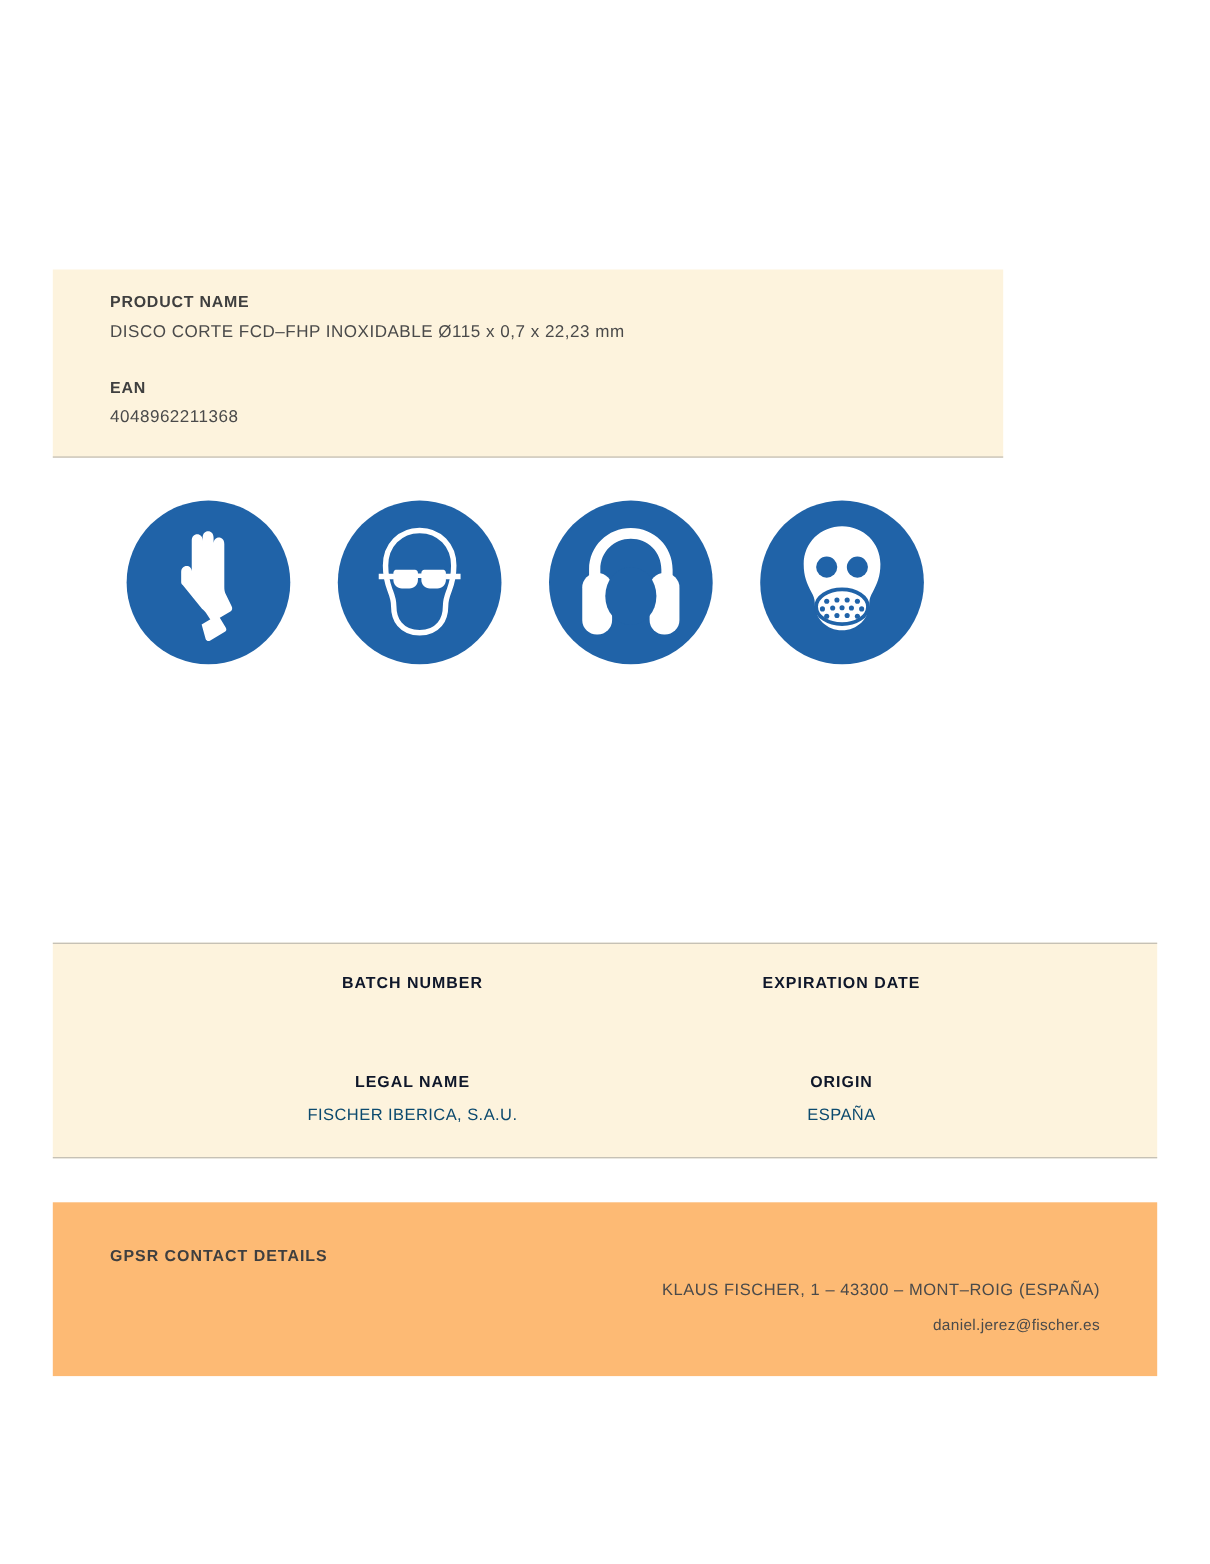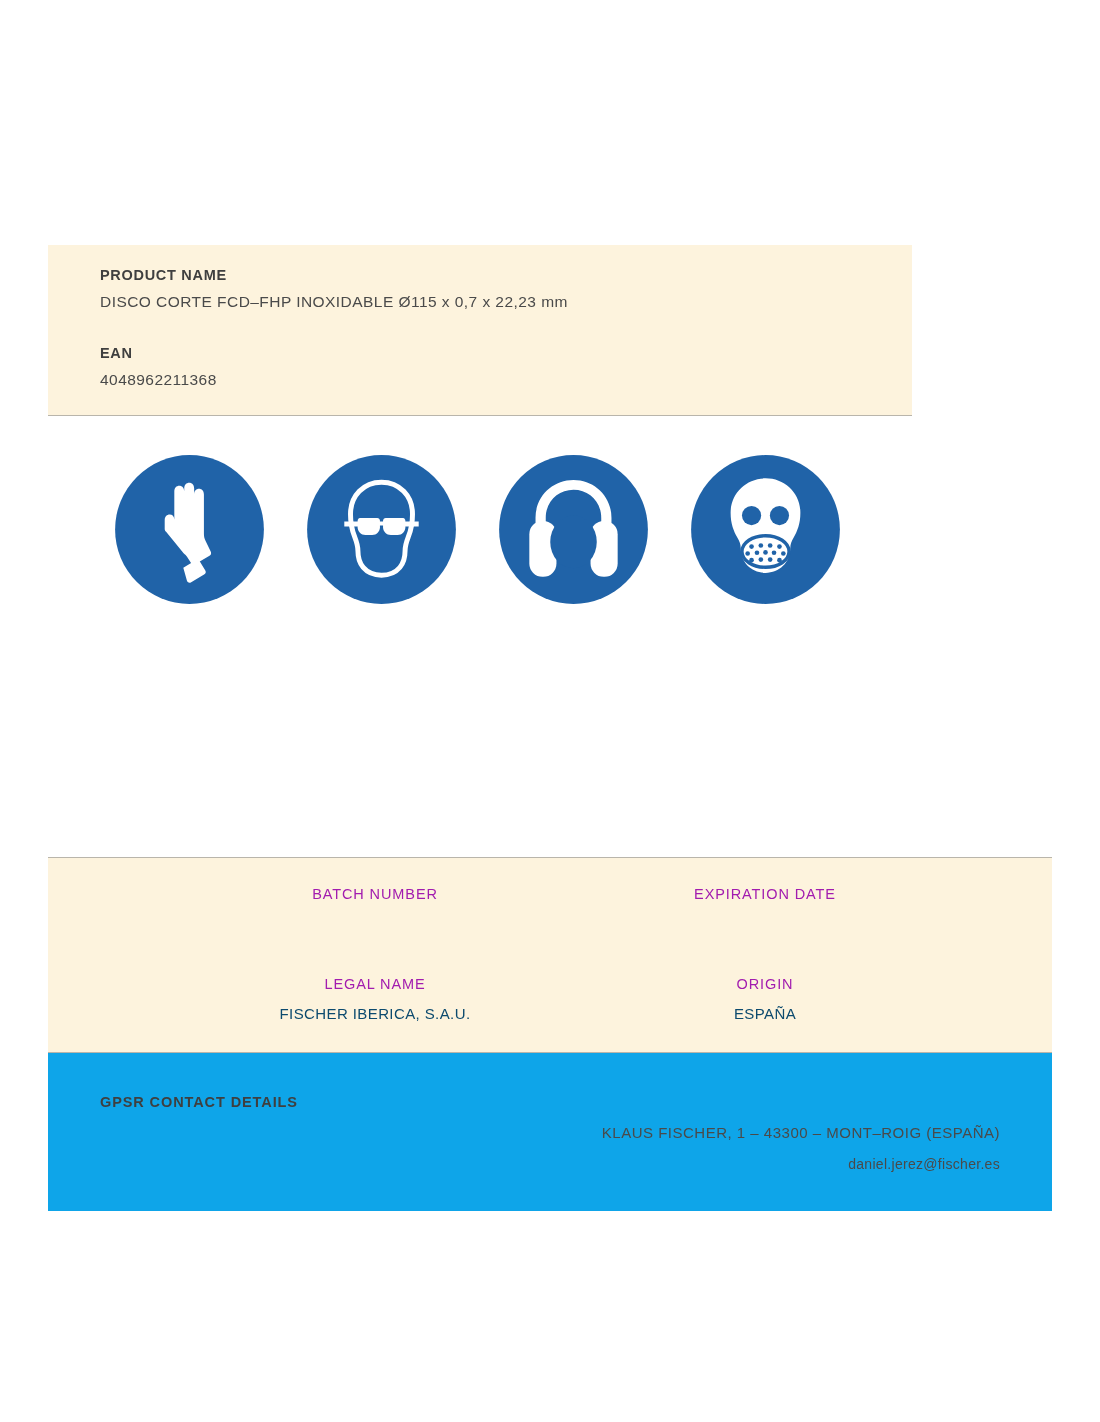--- a/index.html
+++ b/index.html
@@ -79,45 +79,45 @@
     position: relative;
     width: 100%;
     height: 100%;
   }
   .cell {
     position: absolute;
     text-align: center;
   }
   .cell .c-label {
     font-size: 14.5px;
-    font-weight: normal;
+    font-weight: bold;
     letter-spacing: 0.9px;
-    color: #a21caf;
+    color: #0f172a;
     display: block;
   }
   .cell .c-value {
     font-size: 15px;
     letter-spacing: 0.4px;
     color: #0c4a6e;
     display: block;
     margin-top: 13px;
   }
   .cell-batch   { left: 182px; top: 28px; width: 290px; }
   .cell-expiry  { left: 572px; top: 28px; width: 290px; }
   .cell-legal   { left: 182px; top: 118px; width: 290px; }
   .cell-origin  { left: 572px; top: 118px; width: 290px; }
 
   
   .gpsr-block {
     position: absolute;
     left: 48px;
-    top: 1053px;
+    top: 1093px;
     width: 1004px;
     height: 158px;
-    background: #0ea5e9;
+    background: #fdba74;
     box-sizing: border-box;
   }
   .gpsr-title {
     position: absolute;
     left: 52px;
     top: 41px;
     font-size: 14.5px;
     font-weight: bold;
     letter-spacing: 0.9px;
     color: #3f3f3f;

